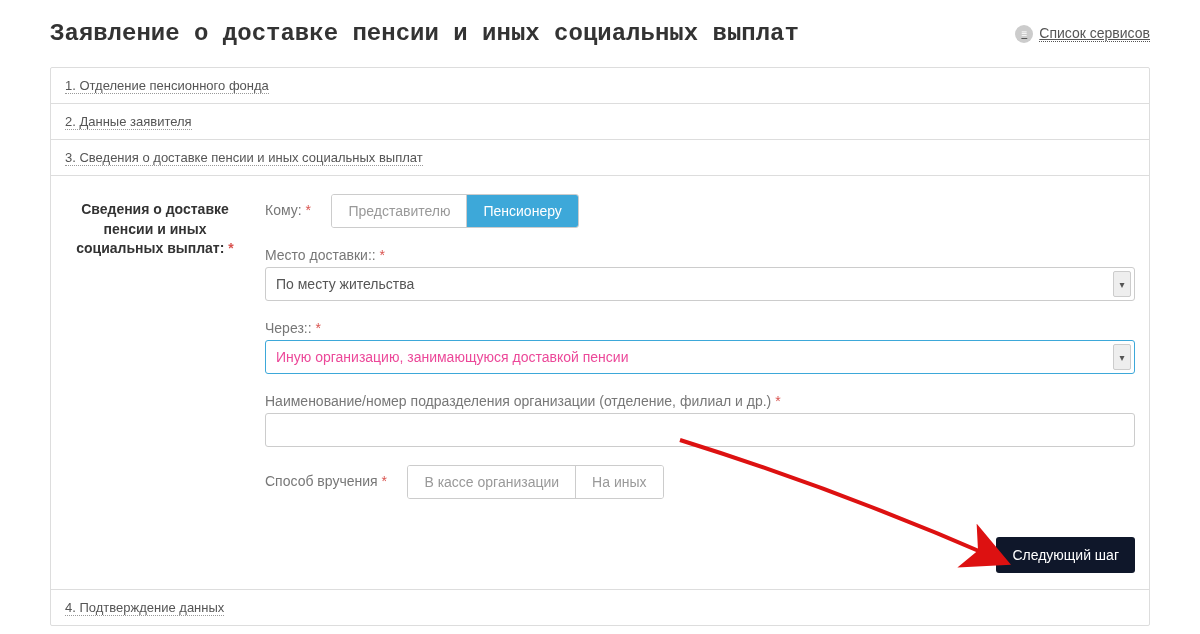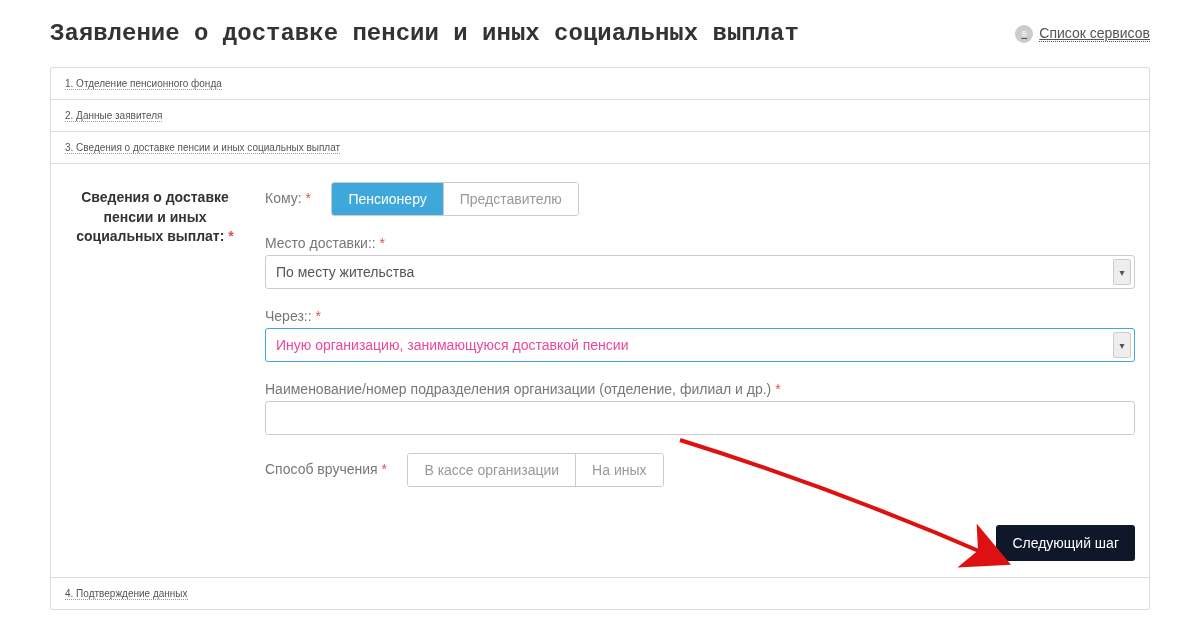--- a/index.html
+++ b/index.html
@@ -43,21 +43,21 @@
       border-bottom: 1px dotted #555;
     }
     .panel {
       border: 1px solid #ddd;
       border-radius: 2px;
     }
     .step-header {
       padding: 10px 14px;
       border-bottom: 1px solid #ddd;
       color: #555;
-      font-size: 10px;
+      font-size: 13px;
     }
     .step-header .step-title {
       border-bottom: 1px dotted #999;
       display: inline;
     }
     .step-body {
       padding: 18px 14px 12px 14px;
       display: flex;
       gap: 20px;
     }
@@ -201,22 +201,22 @@
     <div class="side-label">
       <span>Сведения о доставке пенсии и иных социальных выплат:</span> <span class="req">*</span>
     </div>
     <div class="form-area">
 
       <div class="row">
         <span class="inline-label">
           <span>Кому:</span> <span class="req">*</span>
         </span>
         <span class="toggle-group">
+          <button class="toggle-btn">Представителю</button>
           <button class="toggle-btn active">Пенсионеру</button>
-          <button class="toggle-btn">Представителю</button>
         </span>
       </div>
 
       <div class="row">
         <div class="row-label">
           <span>Место доставки::</span> <span class="req">*</span>
         </div>
         <div class="select-wrap">
           <div class="select-like">По месту жительства</div>
           <span class="select-arrow">▾</span>

